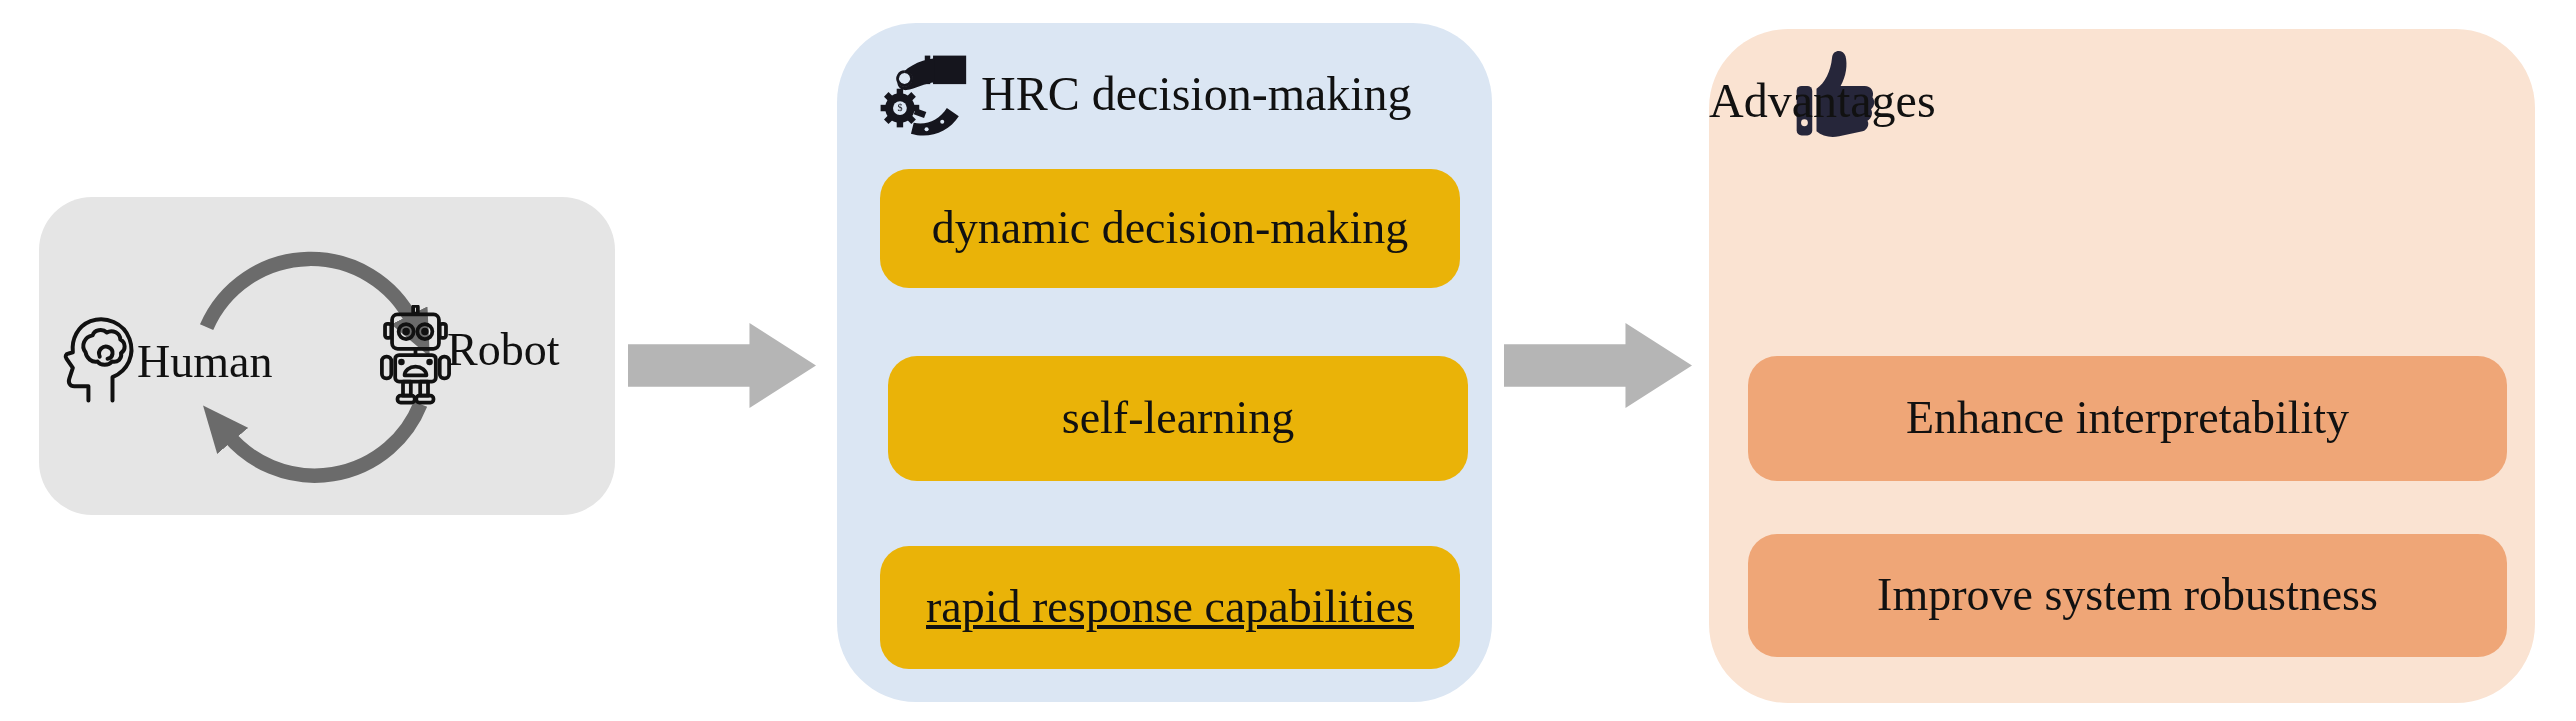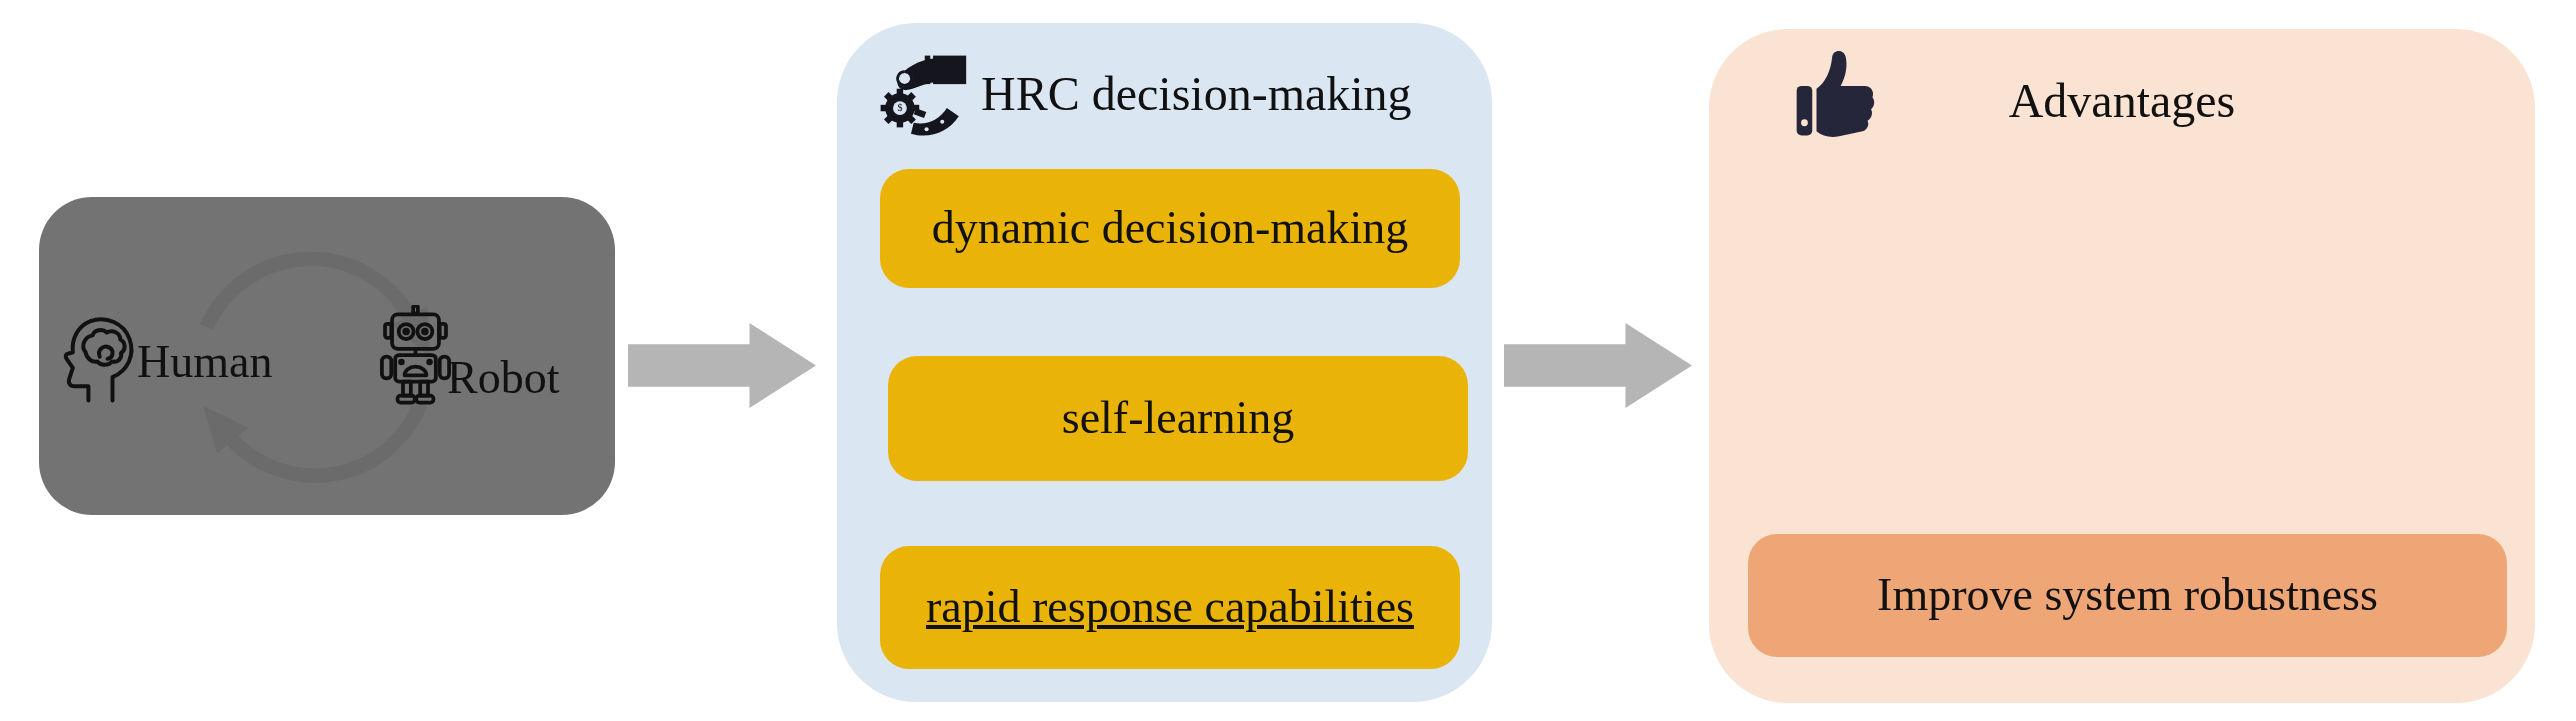--- a/index.html
+++ b/index.html
@@ -1,39 +1,39 @@
 <!DOCTYPE html>
 <html><head>
 <meta charset="utf-8">
 <style>
   html,body{margin:0;padding:0;background:#ffffff;}
   .canvas{position:relative;width:2576px;height:721px;background:#ffffff;overflow:hidden;
           font-family:"Liberation Serif","DejaVu Serif",serif;color:#111111;}
   .panel{position:absolute;box-sizing:border-box;}
-  .panel.green{left:39px;top:197px;width:576px;height:318px;background:#737373;border-radius:53px;}
+  .panel.green{left:39px;top:197px;width:576px;height:318px;background:#e5e5e5;border-radius:53px;}
   .panel.blue{left:837px;top:23px;width:655px;height:679px;background:#dbe6f3;border-radius:79px;}
   .panel.peach{left:1709px;top:29px;width:826px;height:674px;background:#fae3d2;border-radius:79px;}
 
   .cycle-svg{position:absolute;left:0;top:0;width:576px;height:318px;}
   .human-icon{position:absolute;left:13.5px;top:116px;width:85px;height:90px;}
   .robot-icon{position:absolute;left:339px;top:108px;width:75px;height:100px;}
   .side-label{position:absolute;font-size:46px;line-height:1;white-space:nowrap;}
   .human-label{left:98px;top:142px;}
-  .robot-label{left:408px;top:158px;}
+  .robot-label{left:408px;top:130px;}
 
   .flow-arrow{position:absolute;width:188px;height:85px;}
   .flow-arrow.a1{left:628px;top:323px;}
   .flow-arrow.a2{left:1504px;top:323px;}
 
   .title-icon{position:absolute;}
   .handshake-icon{left:39px;top:25px;width:92px;height:98px;}
   .thumbs-icon{left:82px;top:11.6px;width:85px;height:104px;}
   .panel-title{position:absolute;margin:0;font-size:48px;font-weight:normal;line-height:1;white-space:nowrap;}
   .blue-title{left:144px;top:47px;}
-  .peach-title{left:0;right:0;top:48px;text-align:center;}
+  .peach-title{left:0;right:0;top:48px;text-align:left;}
 
   .item{position:absolute;display:flex;align-items:center;justify-content:center;
         font-size:46px;line-height:1.1;border-radius:29px;white-space:nowrap;}
   .blue-item{left:43px;width:580px;background:#eab308;}
   .blue-item.i1{top:146px;height:119px;}
   .blue-item.i2{top:333px;height:125px;margin-left:8px;}
   .blue-item.i3{top:523px;height:123px;text-decoration:underline;}
   .orange-item{left:39px;width:759px;background:#efa677;}
   .orange-item.i1{top:141px;height:121px;}
   .orange-item.i2{top:327px;height:125px;}
@@ -133,17 +133,18 @@
   <section class="panel peach">
     <svg class="title-icon thumbs-icon" viewBox="0 0 60 70" xmlns="http://www.w3.org/2000/svg">
       <g fill="#26263a">
         <rect x="4" y="30" width="11" height="35" rx="3.5"></rect>
         <path d="M 18 62 L 18 32 C 24 28 28 20 29 10 C 29.5 4 37 4 38.5 9 C 40 15 39 23 35 30 L 52 30 C 56.5 30 59 34 57.5 38 C 59.5 40.5 59 44.5 56.5 46.5 C 58 49 57 53 54 54.5 C 55.5 57 54 61 50.5 62 L 34 65.5 C 28 66.8 22 65.5 18 62 Z"></path>
       </g>
       <circle cx="9.5" cy="56" r="2.4" fill="#fae3d2"></circle>
     </svg>
     <h2 class="panel-title peach-title">Advantages</h2>
 
+    <div class="item orange-item i2">Enhance interpretability</div>
     <div class="item orange-item i3">Improve system robustness</div>
   </section>
 
 </div>
 
 
 </body></html>

